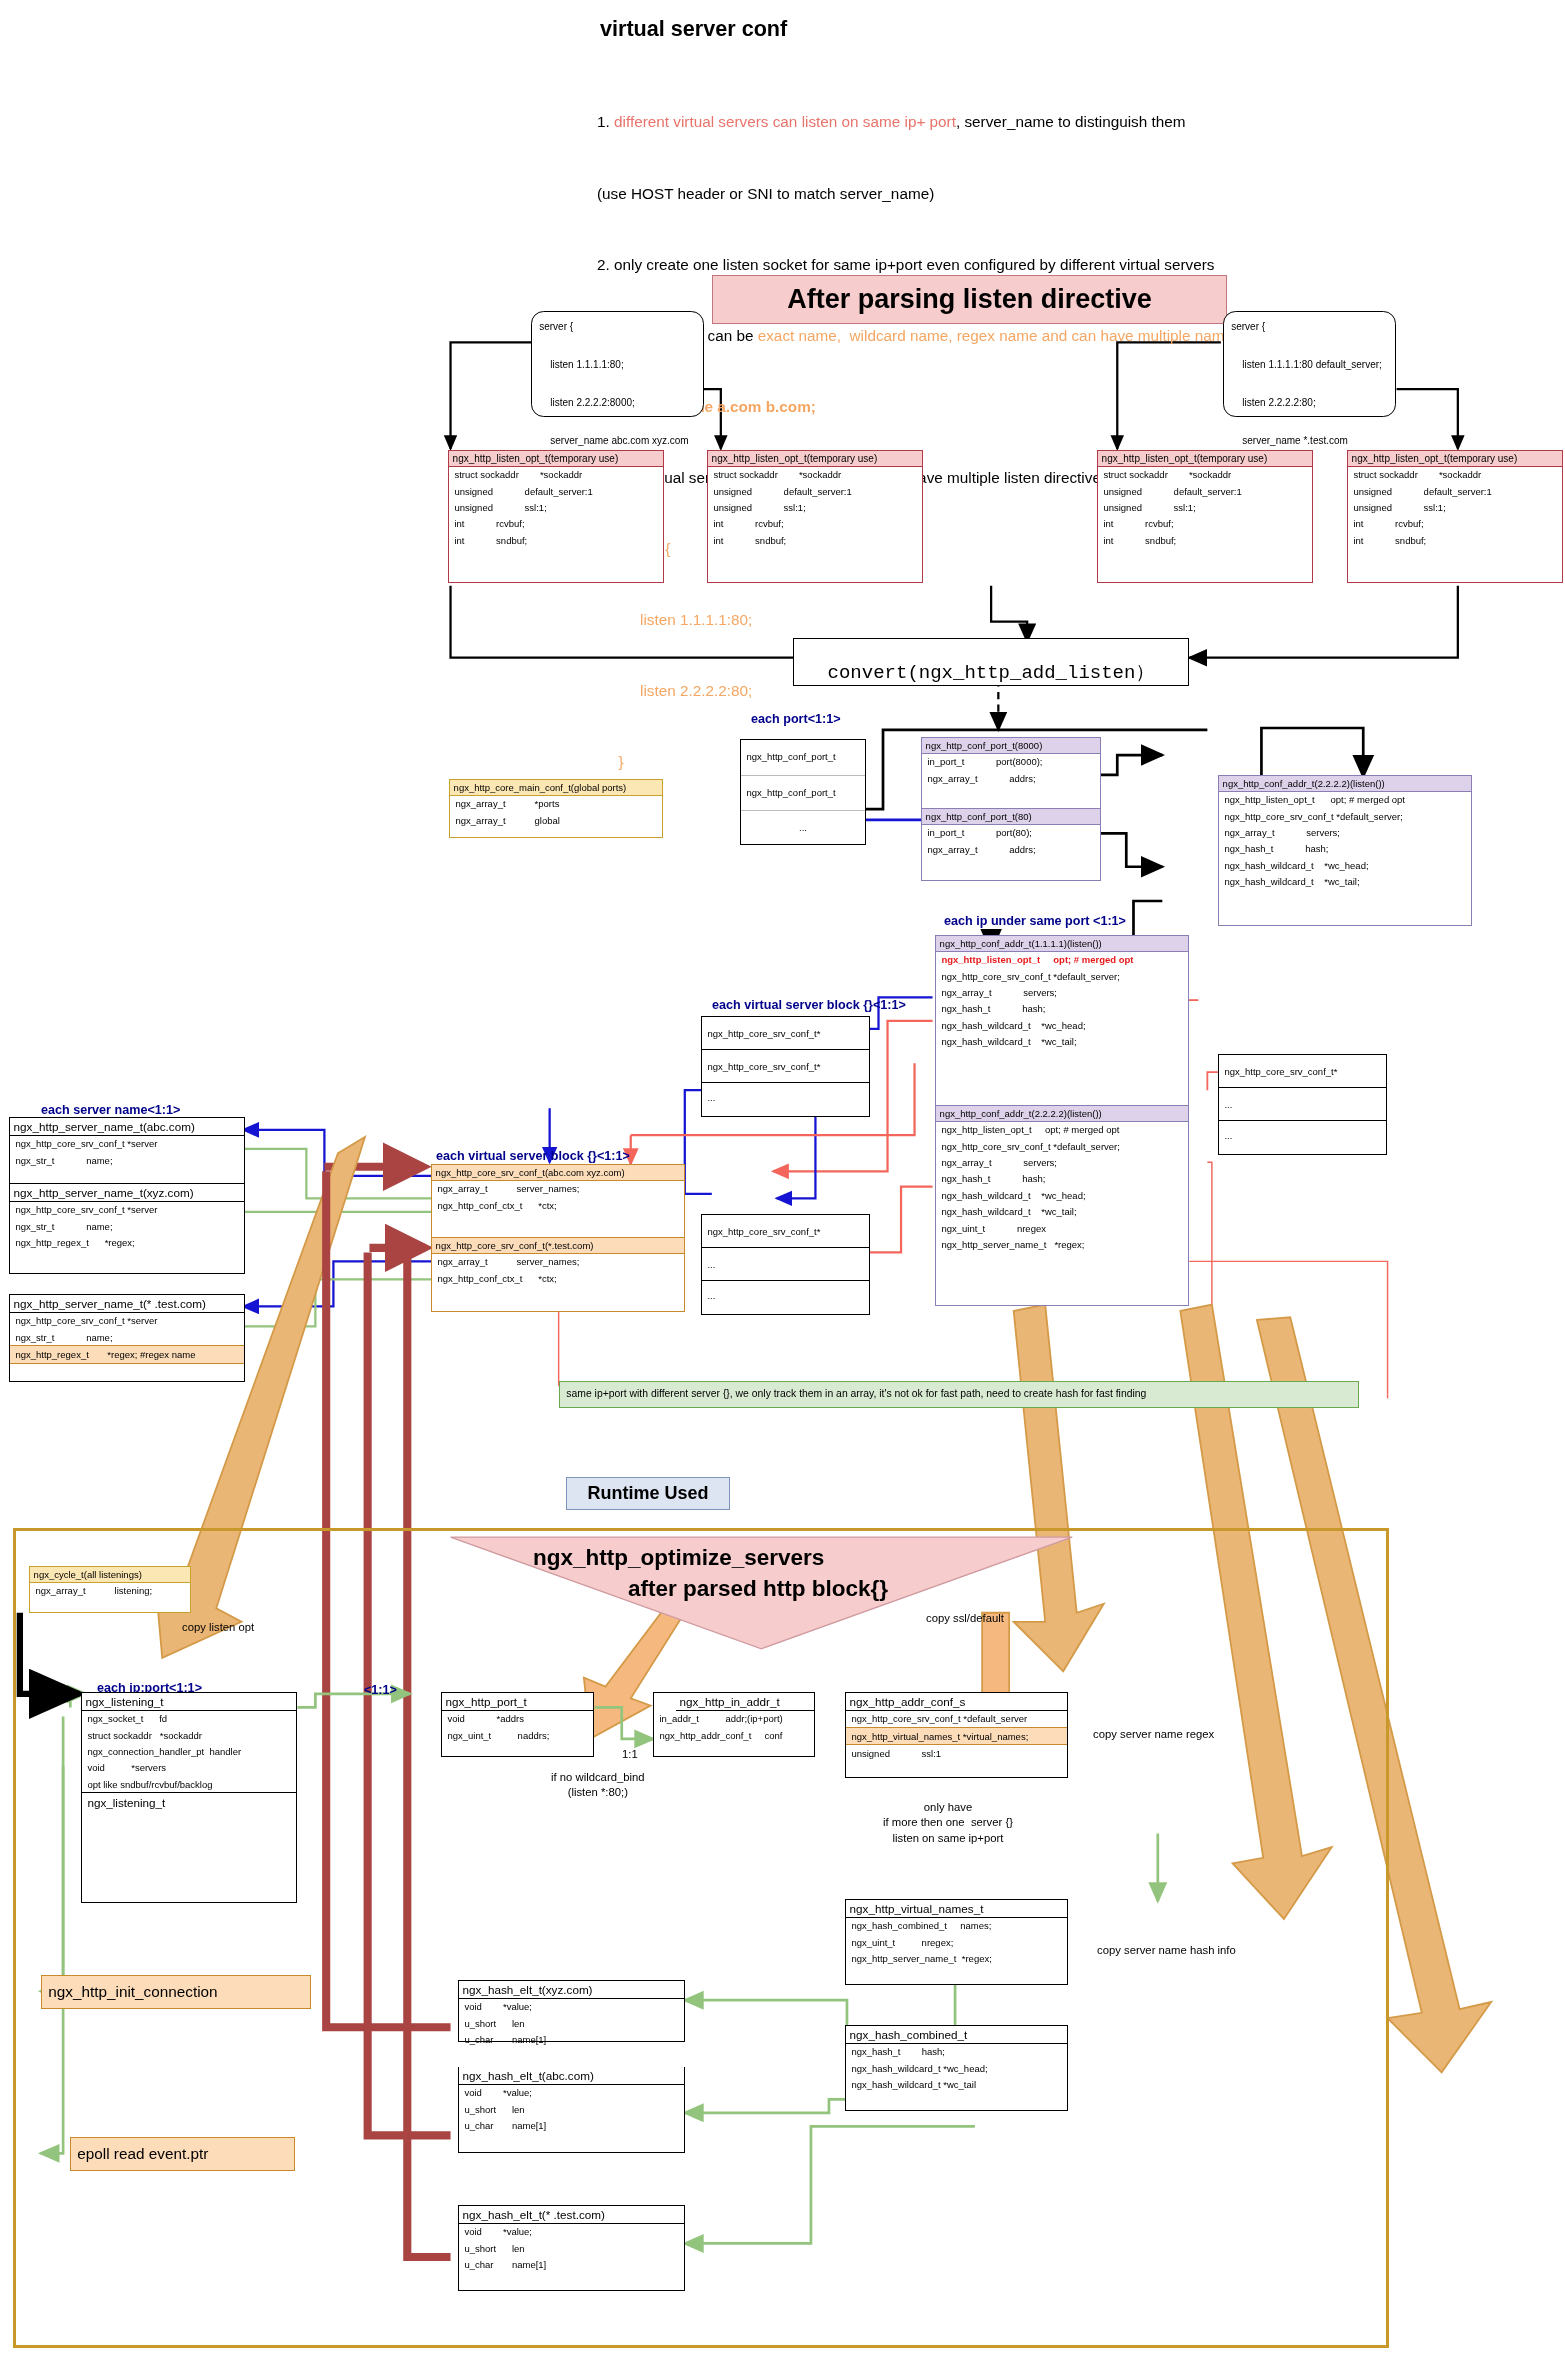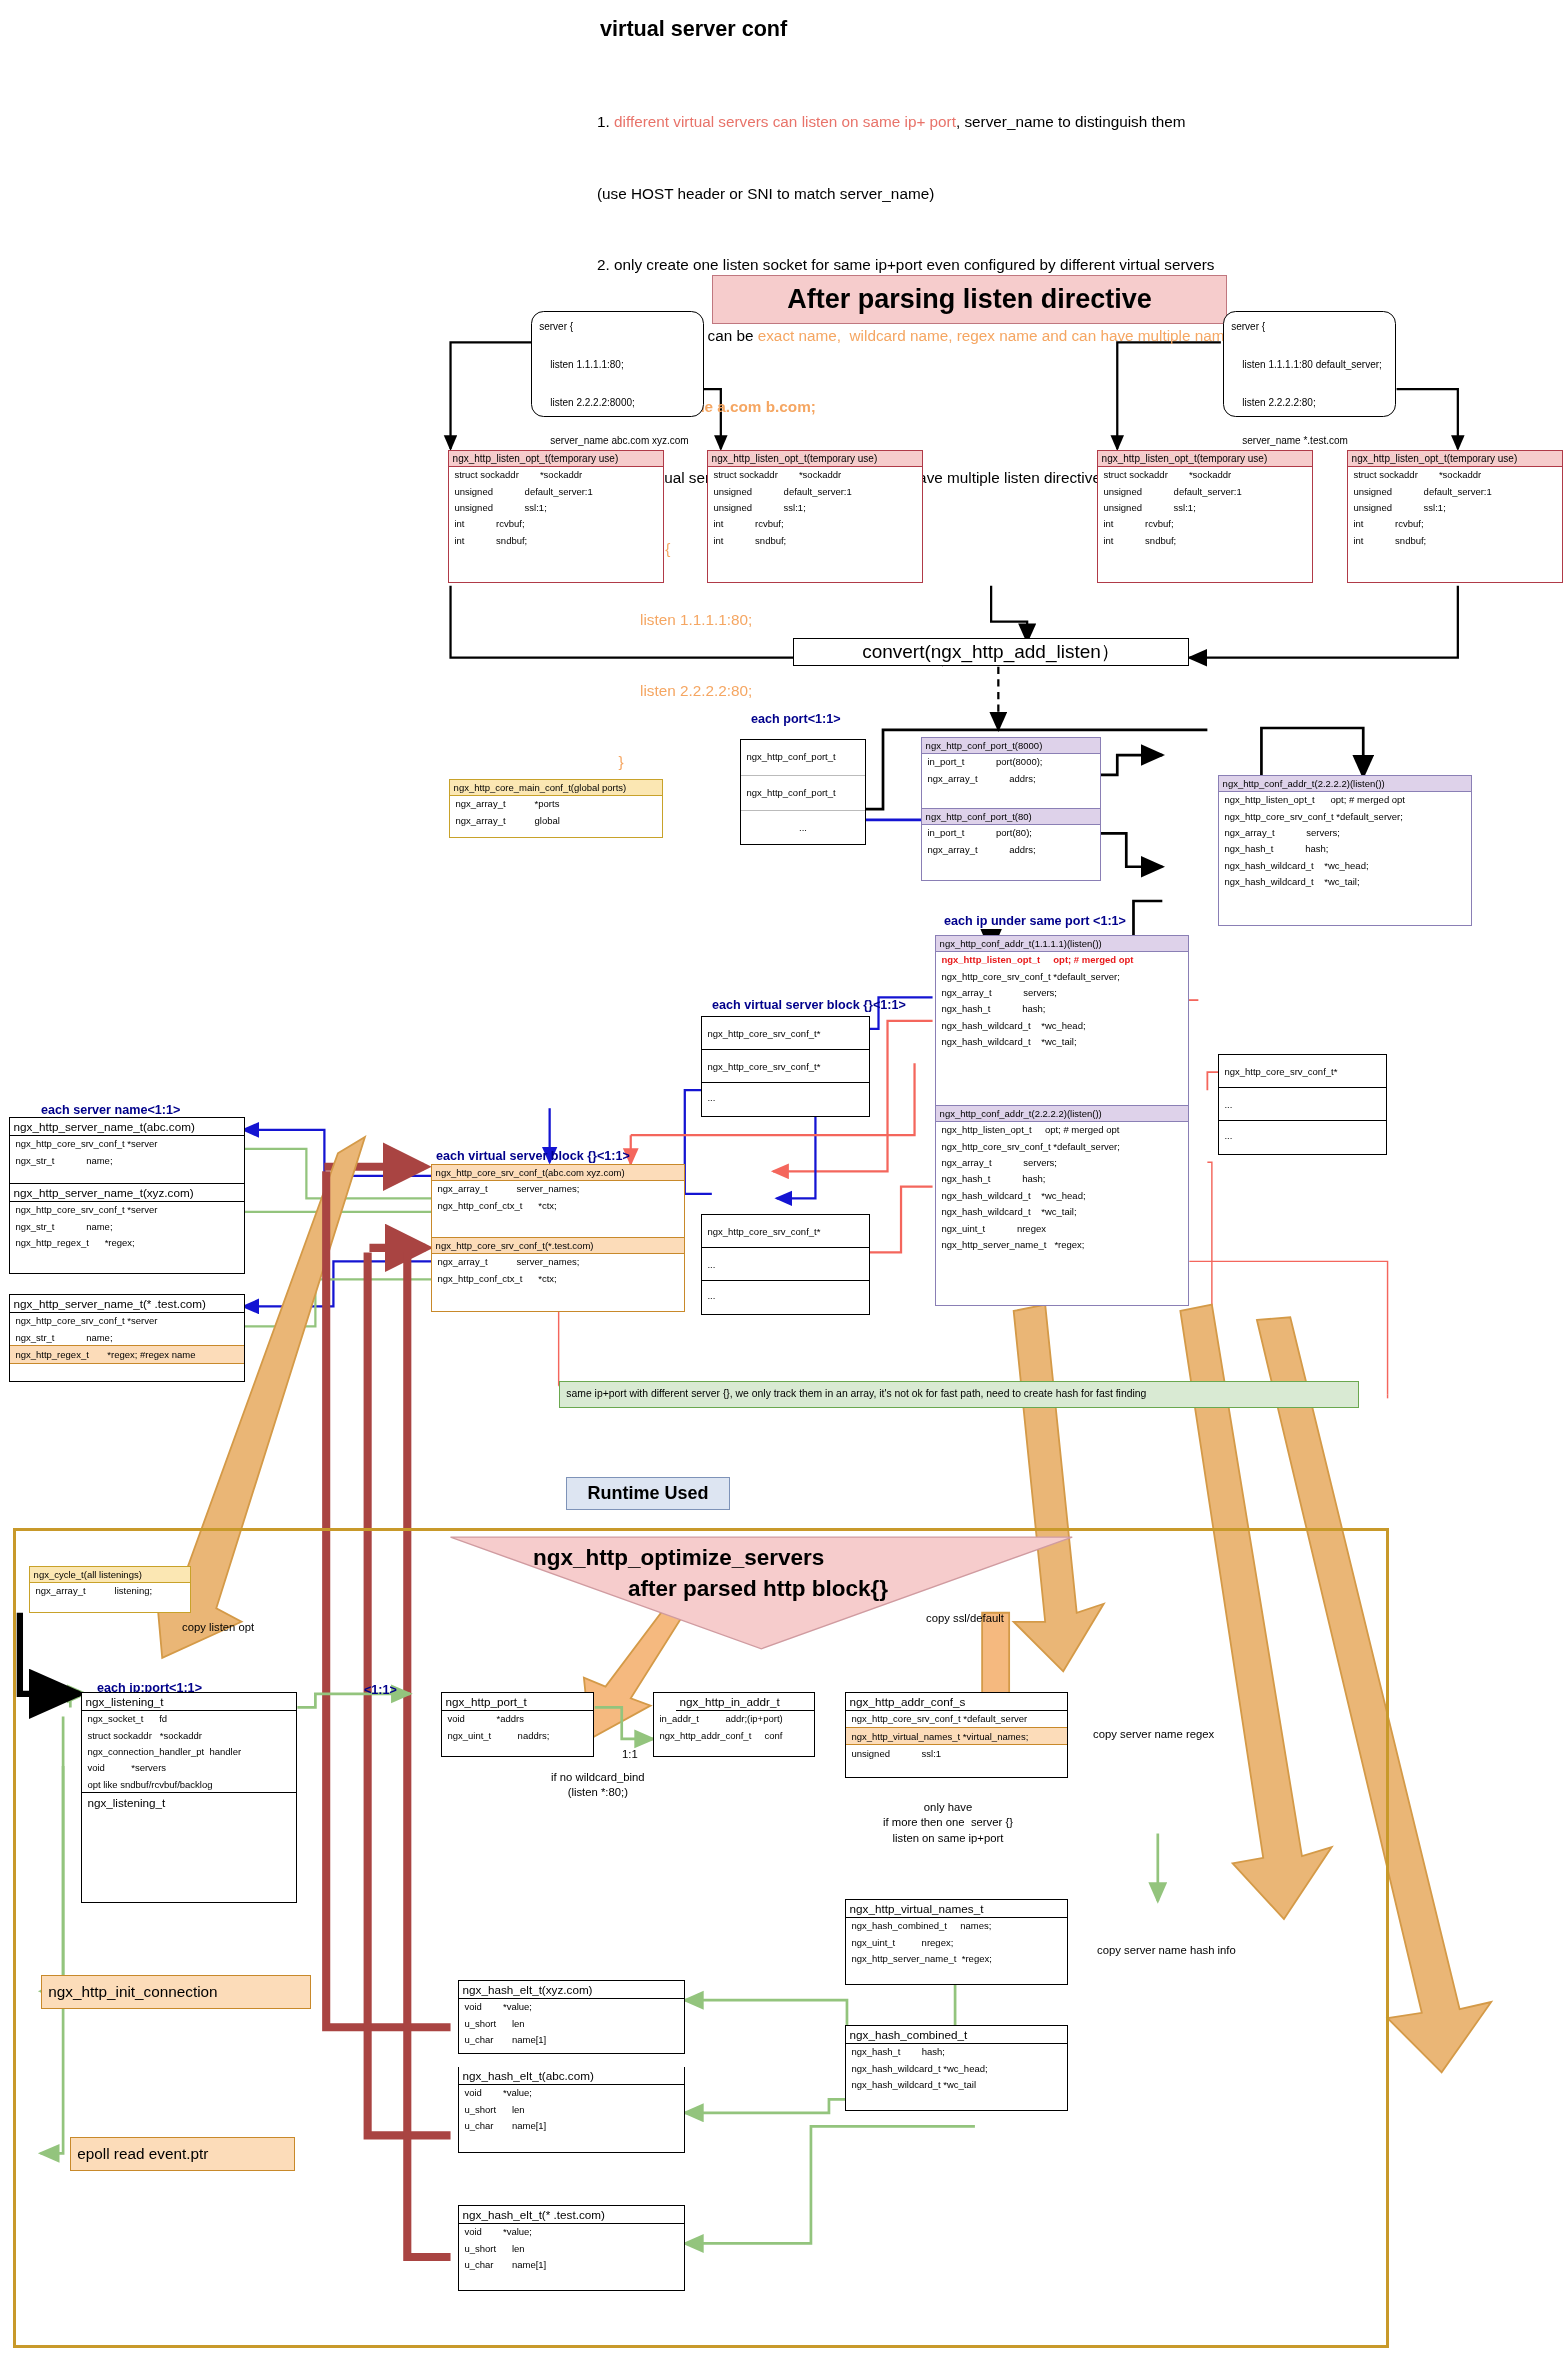--- a/index.html
+++ b/index.html
@@ -222,21 +222,21 @@
 
   <div class="box pink" style="left:1347px;top:450px;width:216px;height:133px;">
     <div class="hdr" style="font-size:10px;">ngx_http_listen_opt_t(temporary use)</div>
     <div class="row" style="font-size:9.5px;">struct sockaddr        *sockaddr</div>
     <div class="row" style="font-size:9.5px;">unsigned            default_server:1</div>
     <div class="row" style="font-size:9.5px;">unsigned            ssl:1;</div>
     <div class="row" style="font-size:9.5px;">int            rcvbuf;</div>
     <div class="row" style="font-size:9.5px;">int            sndbuf;</div>
   </div>
 
-  <div class="box plain" style="left:793px;top:638px;width:396px;height:28px;display:flex;align-items:flex-start;justify-content:center;">
+  <div class="box plain" style="left:793px;top:638px;width:396px;height:48px;display:flex;align-items:flex-end;justify-content:center;font-family:Liberation Mono, monospace;">
     <div style="font-size:19px;">convert(ngx_http_add_listen）</div>
   </div>
 
   <div class="lbl" style="left:751px;top:712px;font-size:12.6px;">each port&lt;1:1&gt;</div>
   <div class="lbl" style="left:944px;top:914px;font-size:12.6px;">each ip under same port &lt;1:1&gt;</div>
   <div class="lbl" style="left:712px;top:998px;font-size:12.6px;">each virtual server block {}&lt;1:1&gt;</div>
   <div class="lbl" style="left:436px;top:1149px;font-size:12.6px;">each virtual server block {}&lt;1:1&gt;</div>
   <div class="lbl" style="left:41px;top:1103px;font-size:12.6px;">each server name&lt;1:1&gt;</div>
   <div class="lbl" style="left:97px;top:1681px;font-size:12.6px;">each ip:port&lt;1:1&gt;</div>
   <div class="lbl" style="left:364px;top:1683px;font-size:12.6px;">&lt;1:1&gt;</div>
@@ -408,21 +408,21 @@
     <div class="row" style="font-size:9.5px;">ngx_http_server_name_t  *regex;</div>
   </div>
 
   <div class="box plain" style="left:845px;top:2025px;width:223px;height:86px;">
     <div class="hdr" style="font-size:11.7px;">ngx_hash_combined_t</div>
     <div class="row" style="font-size:9.5px;">ngx_hash_t        hash;</div>
     <div class="row" style="font-size:9.5px;">ngx_hash_wildcard_t *wc_head;</div>
     <div class="row" style="font-size:9.5px;">ngx_hash_wildcard_t *wc_tail</div>
   </div>
 
-  <div class="box plain" style="left:458px;top:1980px;width:227px;height:74px;">
+  <div class="box plain" style="left:458px;top:1980px;width:227px;height:62px;">
     <div class="hdr" style="font-size:11.7px;">ngx_hash_elt_t(xyz.com)</div>
     <div class="row" style="font-size:9.5px;">void        *value;</div>
     <div class="row" style="font-size:9.5px;">u_short      len</div>
     <div class="row" style="font-size:9.5px;">u_char       name[1]</div>
   </div>
   <div class="box plain" style="left:458px;top:2067px;width:227px;height:86px;border-top:none;">
     <div class="hdr" style="font-size:11.7px;">ngx_hash_elt_t(abc.com)</div>
     <div class="row" style="font-size:9.5px;">void        *value;</div>
     <div class="row" style="font-size:9.5px;">u_short      len</div>
     <div class="row" style="font-size:9.5px;">u_char       name[1]</div>

